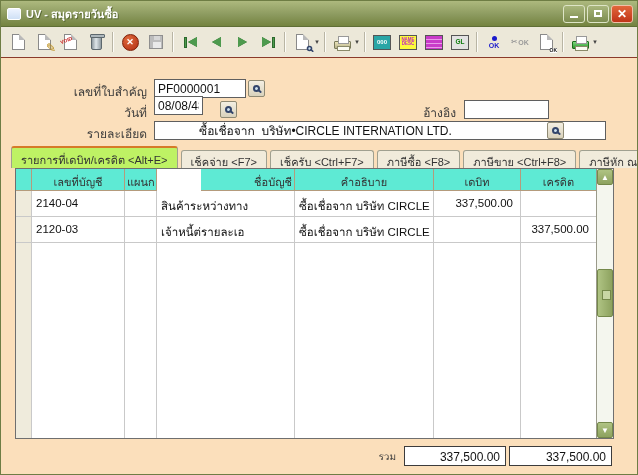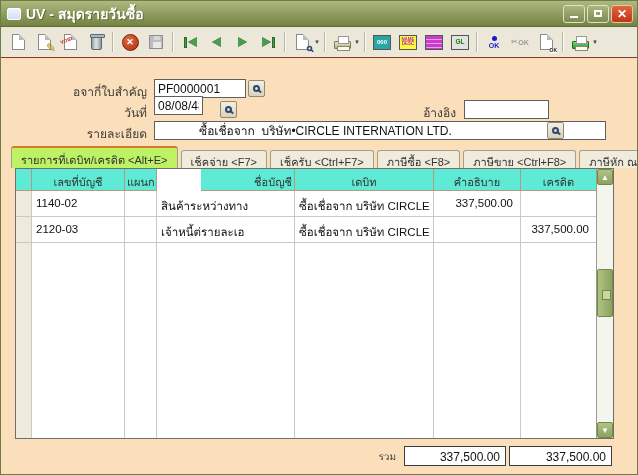--- a/index.html
+++ b/index.html
@@ -4,21 +4,21 @@
 <style>
   html,body{margin:0;padding:0;background:#cfcfcf;font-family:"Liberation Sans",sans-serif;}
   *{box-sizing:border-box;}
   .window{position:relative;width:638px;height:475px;background:#FBDFBB;border:1px solid #6E7D44;overflow:hidden;}
 
   
   .titlebar{height:26px;background:linear-gradient(180deg,#ADB97E 0%,#8C9A5F 55%,#74833F 100%);
     display:flex;align-items:center;padding:0 4px;border-bottom:1px solid #5f6e35;}
   .title-icon{width:14px;height:12px;background:linear-gradient(180deg,#eef4ff 0%,#cfe0f5 100%);
     border:1px solid #ffffff;border-radius:2px;margin:0 5px 0 2px;flex:none;}
-  .title-text{color:#ffffff;font-weight:bold;font-size:14px;text-shadow:1px 1px 0 #5a6a35;flex:1;
+  .title-text{color:#ffffff;font-weight:bold;font-size:11px;text-shadow:1px 1px 0 #5a6a35;flex:1;
     white-space:nowrap;overflow:hidden;}
   .win-btns{display:flex;gap:2px;}
   .wbtn{width:22px;height:18px;border:1px solid #dde4c6;border-radius:3px;display:flex;align-items:center;
     justify-content:center;font-size:10px;color:#fff;font-weight:bold;
     background:linear-gradient(180deg,#a9b67c,#7d8c50);}
   .wbtn.close{background:linear-gradient(180deg,#E2673B,#C03418);border-color:#f0c0a8;font-size:12px;}
   .wbtn .maxglyph{width:8px;height:7px;border:2px solid #fff;display:block;}
   .wbtn .minglyph{width:8px;height:2px;background:#fff;display:block;margin-top:7px;}
 
   
@@ -219,21 +219,21 @@
       </div>
     <div class="tsep"></div>
     <div class="tbtn">
         <span class="printer green"></span>
       </div>
     <span class="caret">▾</span>
   </div>
 
   <div class="form">
 
-    <div class="flabel" style="left:0;top:24px;width:146px;">อจากี่ใบสำคัญ</div>
+    <div class="flabel" style="left:0;top:24px;width:146px;">เลขที่ใบสำคัญ</div>
     <input class="tinput" style="left: 153px; top: 21px; width: 92px;" value="PF0000001">
     <div class="magbtn" style="left:247px;top:22px;">
         <span class="mag"></span>
       </div>
 
     <div class="flabel" style="left:0;top:45px;width:146px;">วันที่</div>
     <input class="tinput" style="left: 153px; top: 38px; width: 49px;" value="08/08/48">
     <div class="magbtn" style="left:219px;top:43px;">
         <span class="mag"></span>
       </div>
@@ -256,27 +256,27 @@
       <div class="tab">ภาษีหัก ณ ที่จ่าย &lt;Ctrl+F10&gt;</div>
     </div>
 
     <div class="gridwrap">
       <div class="gridbody">
         <div class="grow">
           <div class="hcell"></div>
           <div class="hcell">เลขที่บัญชี</div>
           <div class="hcell">แผนก</div>
           <div class="hcell left">ชื่อบัญชี</div>
+          <div class="hcell">คำอธิบาย</div>
           <div class="hcell">เดบิท</div>
-          <div class="hcell">คำอธิบาย</div>
           <div class="hcell">เครดิต</div>
         </div>
         <div class="grow">
           <div class="dcell sel"></div>
-          <div class="dcell">1140-02</div>
+          <div class="dcell">2140-04</div>
           <div class="dcell"></div>
           <div class="dcell">สินค้าระหว่างทาง</div>
           <div class="dcell">ซื้อเชื่อจาก  บริษัท CIRCLE</div>
           <div class="dcell num">337,500.00</div>
           <div class="dcell num"></div>
         </div>
         <div class="grow">
           <div class="dcell sel"></div>
           <div class="dcell">2120-03</div>
           <div class="dcell"></div>

